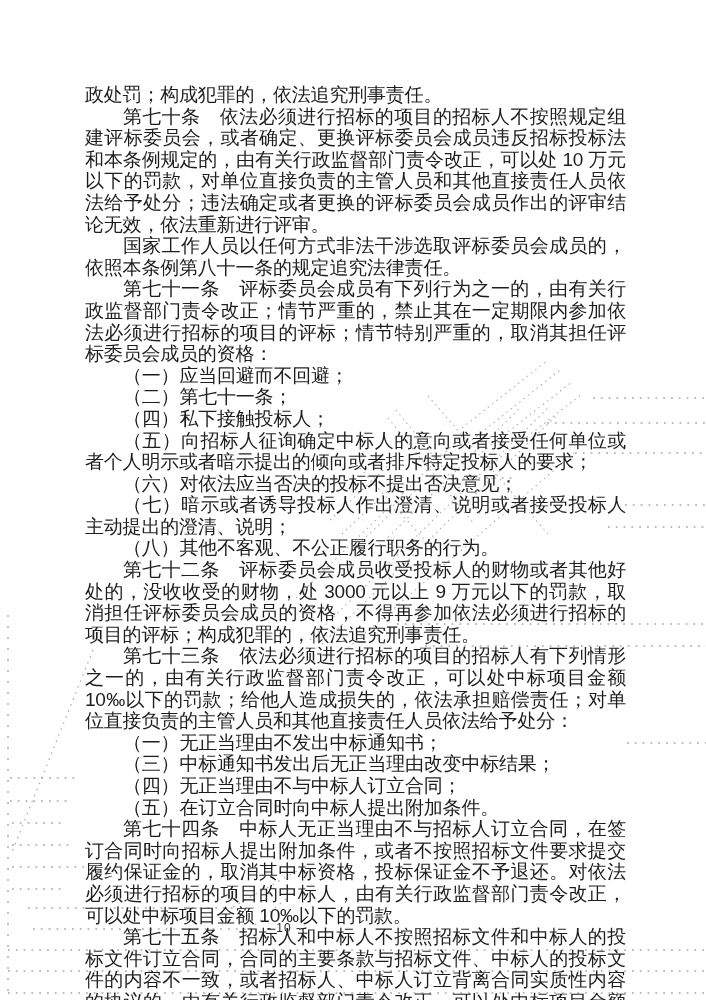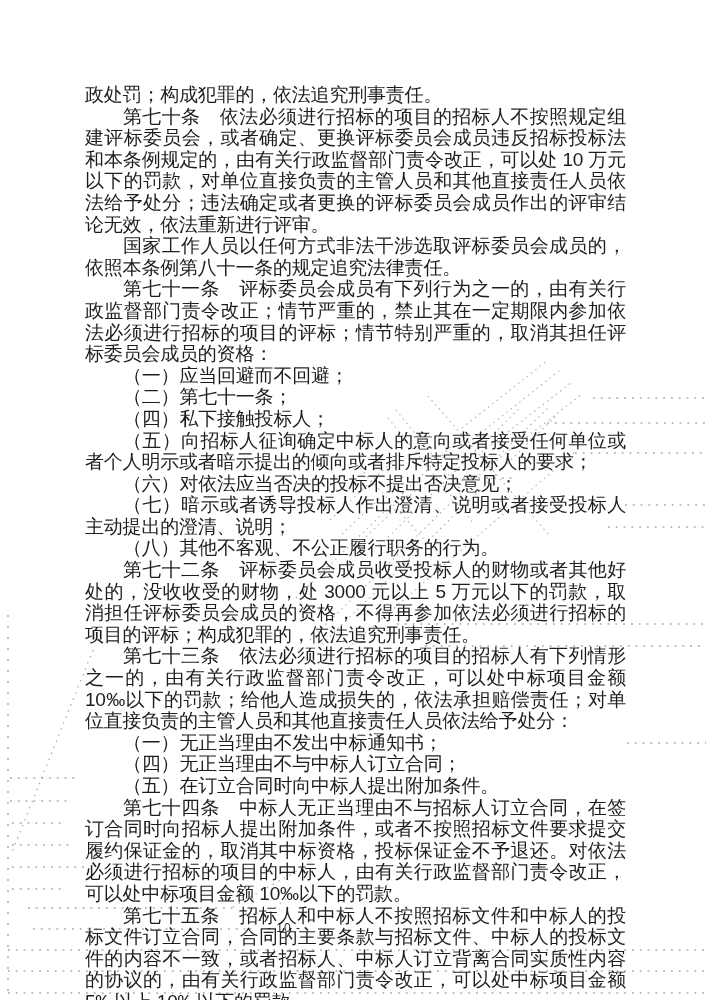--- a/index.html
+++ b/index.html
@@ -107,23 +107,24 @@
       <p class="para indent">第七十条　依法必须进行招标的项目的招标人不按照规定组建评标委员会，或者确定、更换评标委员会成员违反招标投标法和本条例规定的，由有关行政监督部门责令改正，可以处 10 万元以下的罚款，对单位直接负责的主管人员和其他直接责任人员依法给予处分；违法确定或者更换的评标委员会成员作出的评审结论无效，依法重新进行评审。</p>
       <p class="para indent">国家工作人员以任何方式非法干涉选取评标委员会成员的，依照本条例第八十一条的规定追究法律责任。</p>
       <p class="para indent">第七十一条　评标委员会成员有下列行为之一的，由有关行政监督部门责令改正；情节严重的，禁止其在一定期限内参加依法必须进行招标的项目的评标；情节特别严重的，取消其担任评标委员会成员的资格：</p>
       <p class="para indent">（一）应当回避而不回避；</p>
       <p class="para indent">（二）第七十一条；</p>
       <p class="para indent">（四）私下接触投标人；</p>
       <p class="para indent">（五）向招标人征询确定中标人的意向或者接受任何单位或者个人明示或者暗示提出的倾向或者排斥特定投标人的要求；</p>
       <p class="para indent">（六）对依法应当否决的投标不提出否决意见；</p>
       <p class="para indent">（七）暗示或者诱导投标人作出澄清、说明或者接受投标人主动提出的澄清、说明；</p>
       <p class="para indent">（八）其他不客观、不公正履行职务的行为。</p>
-      <p class="para indent">第七十二条　评标委员会成员收受投标人的财物或者其他好处的，没收收受的财物，处 3000 元以上 5 万元以下的罚款，取消担任评标委员会成员的资格，不得再参加依法必须进行招标的项目的评标；构成犯罪的，依法追究刑事责任。</p>
+      <p class="para indent">第七十二条　评标委员会成员收受投标人的财物或者其他好处的，没收收受的财物，处 3000 元以上 9 万元以下的罚款，取消担任评标委员会成员的资格，不得再参加依法必须进行招标的项目的评标；构成犯罪的，依法追究刑事责任。</p>
       <p class="para indent">第七十三条　依法必须进行招标的项目的招标人有下列情形之一的，由有关行政监督部门责令改正，可以处中标项目金额 10‰以下的罚款；给他人造成损失的，依法承担赔偿责任；对单位直接负责的主管人员和其他直接责任人员依法给予处分：</p>
       <p class="para indent">（一）无正当理由不发出中标通知书；</p>
+      <p class="para indent">（三）中标通知书发出后无正当理由改变中标结果；</p>
       <p class="para indent">（四）无正当理由不与中标人订立合同；</p>
       <p class="para indent">（五）在订立合同时向中标人提出附加条件。</p>
       <p class="para indent">第七十四条　中标人无正当理由不与招标人订立合同，在签订合同时向招标人提出附加条件，或者不按照招标文件要求提交履约保证金的，取消其中标资格，投标保证金不予退还。对依法必须进行招标的项目的中标人，由有关行政监督部门责令改正，可以处中标项目金额 10‰以下的罚款。</p>
       <p class="para indent">第七十五条　招标人和中标人不按照招标文件和中标人的投标文件订立合同，合同的主要条款与招标文件、中标人的投标文件的内容不一致，或者招标人、中标人订立背离合同实质性内容的协议的，由有关行政监督部门责令改正，可以处中标项目金额 5‰以上 10‰以下的罚款。</p>
     </div>
 
   <div class="page-footer">- 10 -</div>
 
 </div>
 

